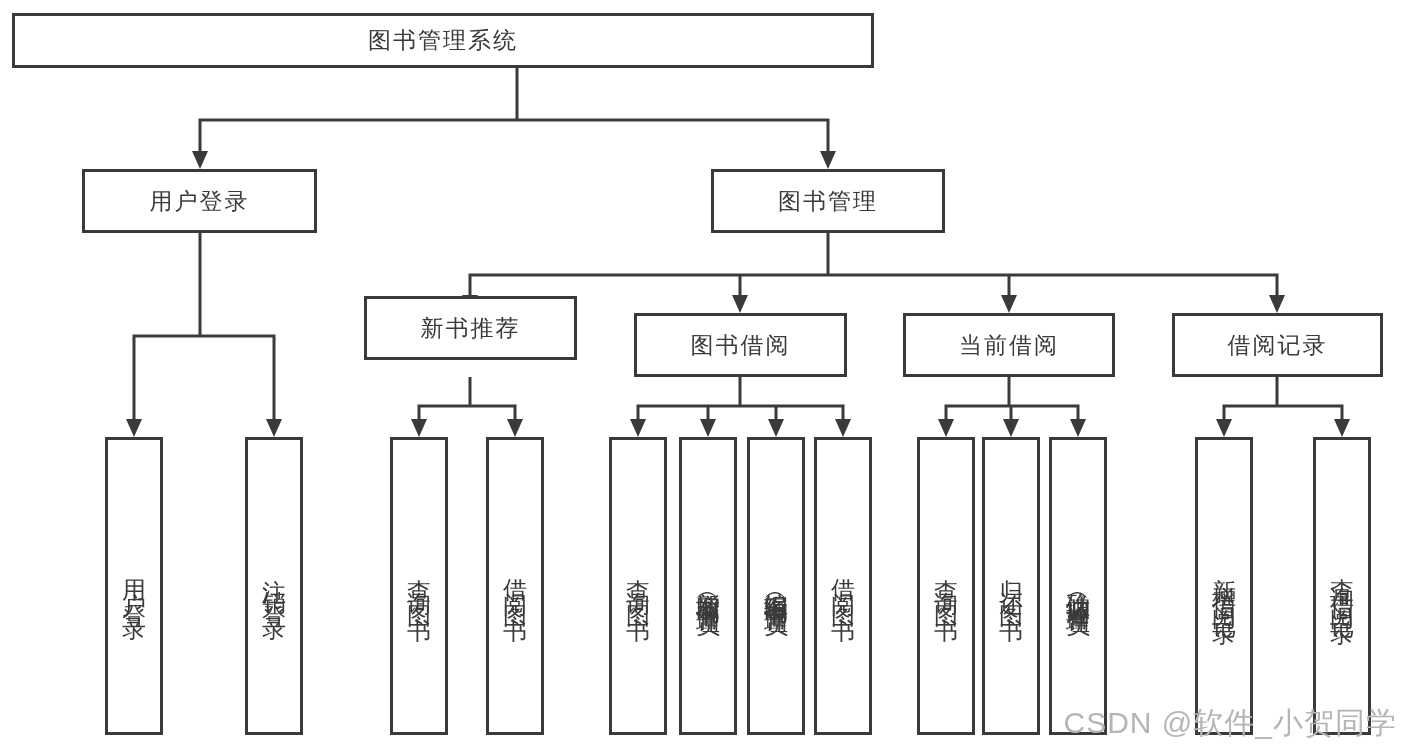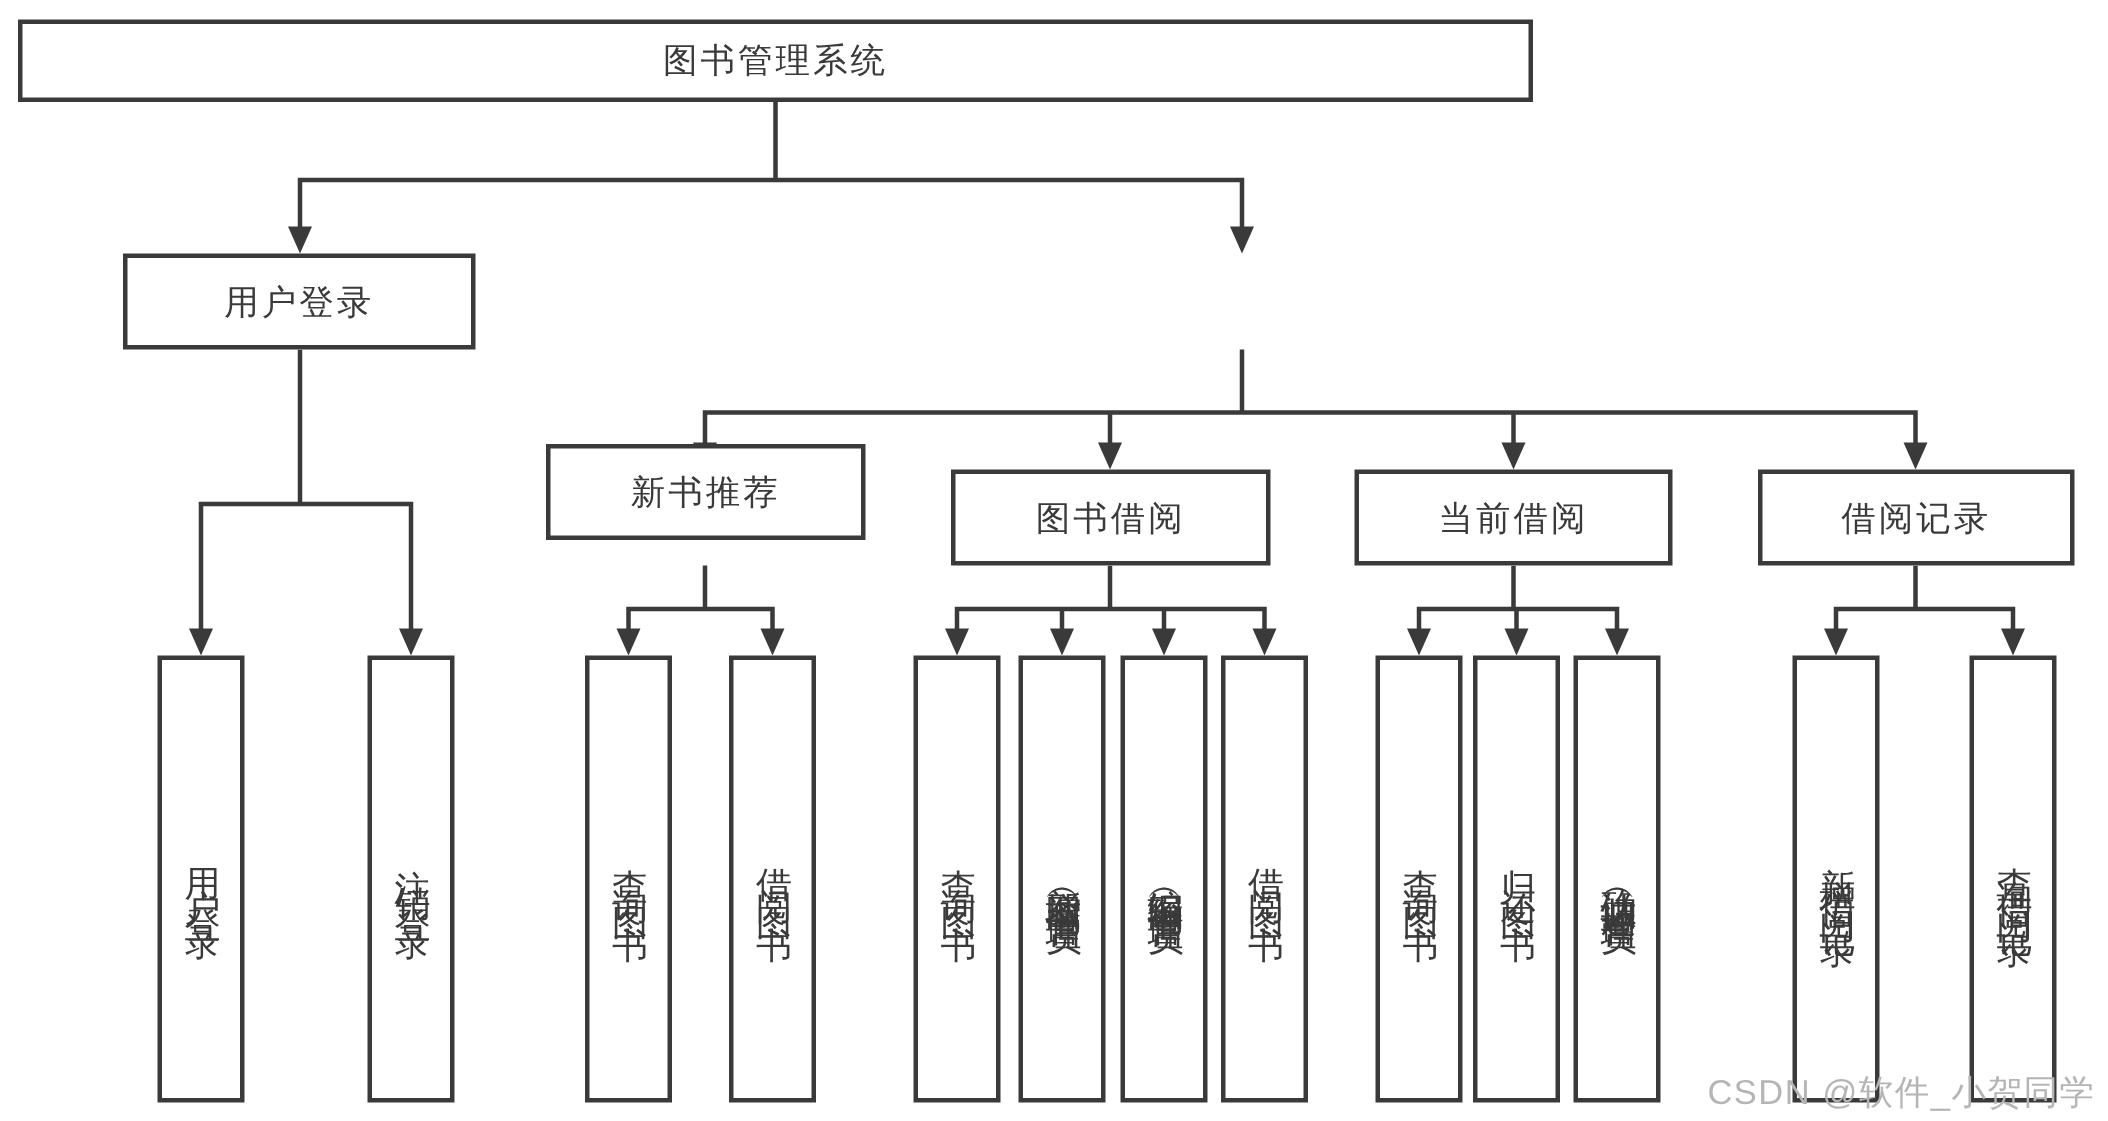--- a/index.html
+++ b/index.html
@@ -27,21 +27,21 @@
     text-orientation:mixed;
     white-space:nowrap;
     line-height:1;
   }
   .sp-lg .vtext{letter-spacing:13px;}
   .sp-md .vtext{letter-spacing:9px;}
   .sp-sm .vtext{letter-spacing:3px;}
   .watermark{
     position:absolute;
     right:8px;bottom:3px;
-    font-size:23px;
+    font-size:30px;
     color:#b5b5b5;
     letter-spacing:1px;
     z-index:5;
     white-space:nowrap;
   }
 </style>
 </head>
 <body>
 
 <div id="canvas">
@@ -69,23 +69,24 @@
       M1001,295 H1017 L1009,313 Z  M1269,295 H1285 L1277,313 Z
       M126,419 H142 L134,437 Z  M266,419 H282 L274,437 Z
       M411,419 H427 L419,437 Z  M507,419 H523 L515,437 Z
       M630,419 H646 L638,437 Z  M700,419 H716 L708,437 Z
       M768,419 H784 L776,437 Z  M835,419 H851 L843,437 Z
       M938,419 H954 L946,437 Z  M1003,419 H1019 L1011,437 Z
       M1070,419 H1086 L1078,437 Z
       M1216,419 H1232 L1224,437 Z  M1334,419 H1350 L1342,437 Z"></path>
   </svg>
 
-  <div class="node hnode" style="left:12px;top:13px;width:1010px;height:55px;">图书管理系统</div>
+  <div class="node hnode" style="left:12px;top:13px;width:862px;height:55px;">图书管理系统</div>
 
   <div class="node hnode" style="left:82px;top:169px;width:235px;height:64px;">用户登录</div>
+  <div class="node hnode" style="left:711px;top:169px;width:234px;height:64px;">图书管理</div>
 
   <div class="node hnode" style="left:364px;top:296px;width:213px;height:64px;">新书推荐</div>
   <div class="node hnode" style="left:634px;top:313px;width:213px;height:64px;">图书借阅</div>
   <div class="node hnode" style="left:903px;top:313px;width:212px;height:64px;">当前借阅</div>
   <div class="node hnode" style="left:1172px;top:313px;width:211px;height:64px;">借阅记录</div>
 
   <div class="node leaf sp-lg" style="left:105px;top:437px;width:58px;height:298px;">
     <span class="vtext">用户登录</span>
   </div>
   <div class="node leaf sp-lg" style="left:245px;top:437px;width:58px;height:298px;">

